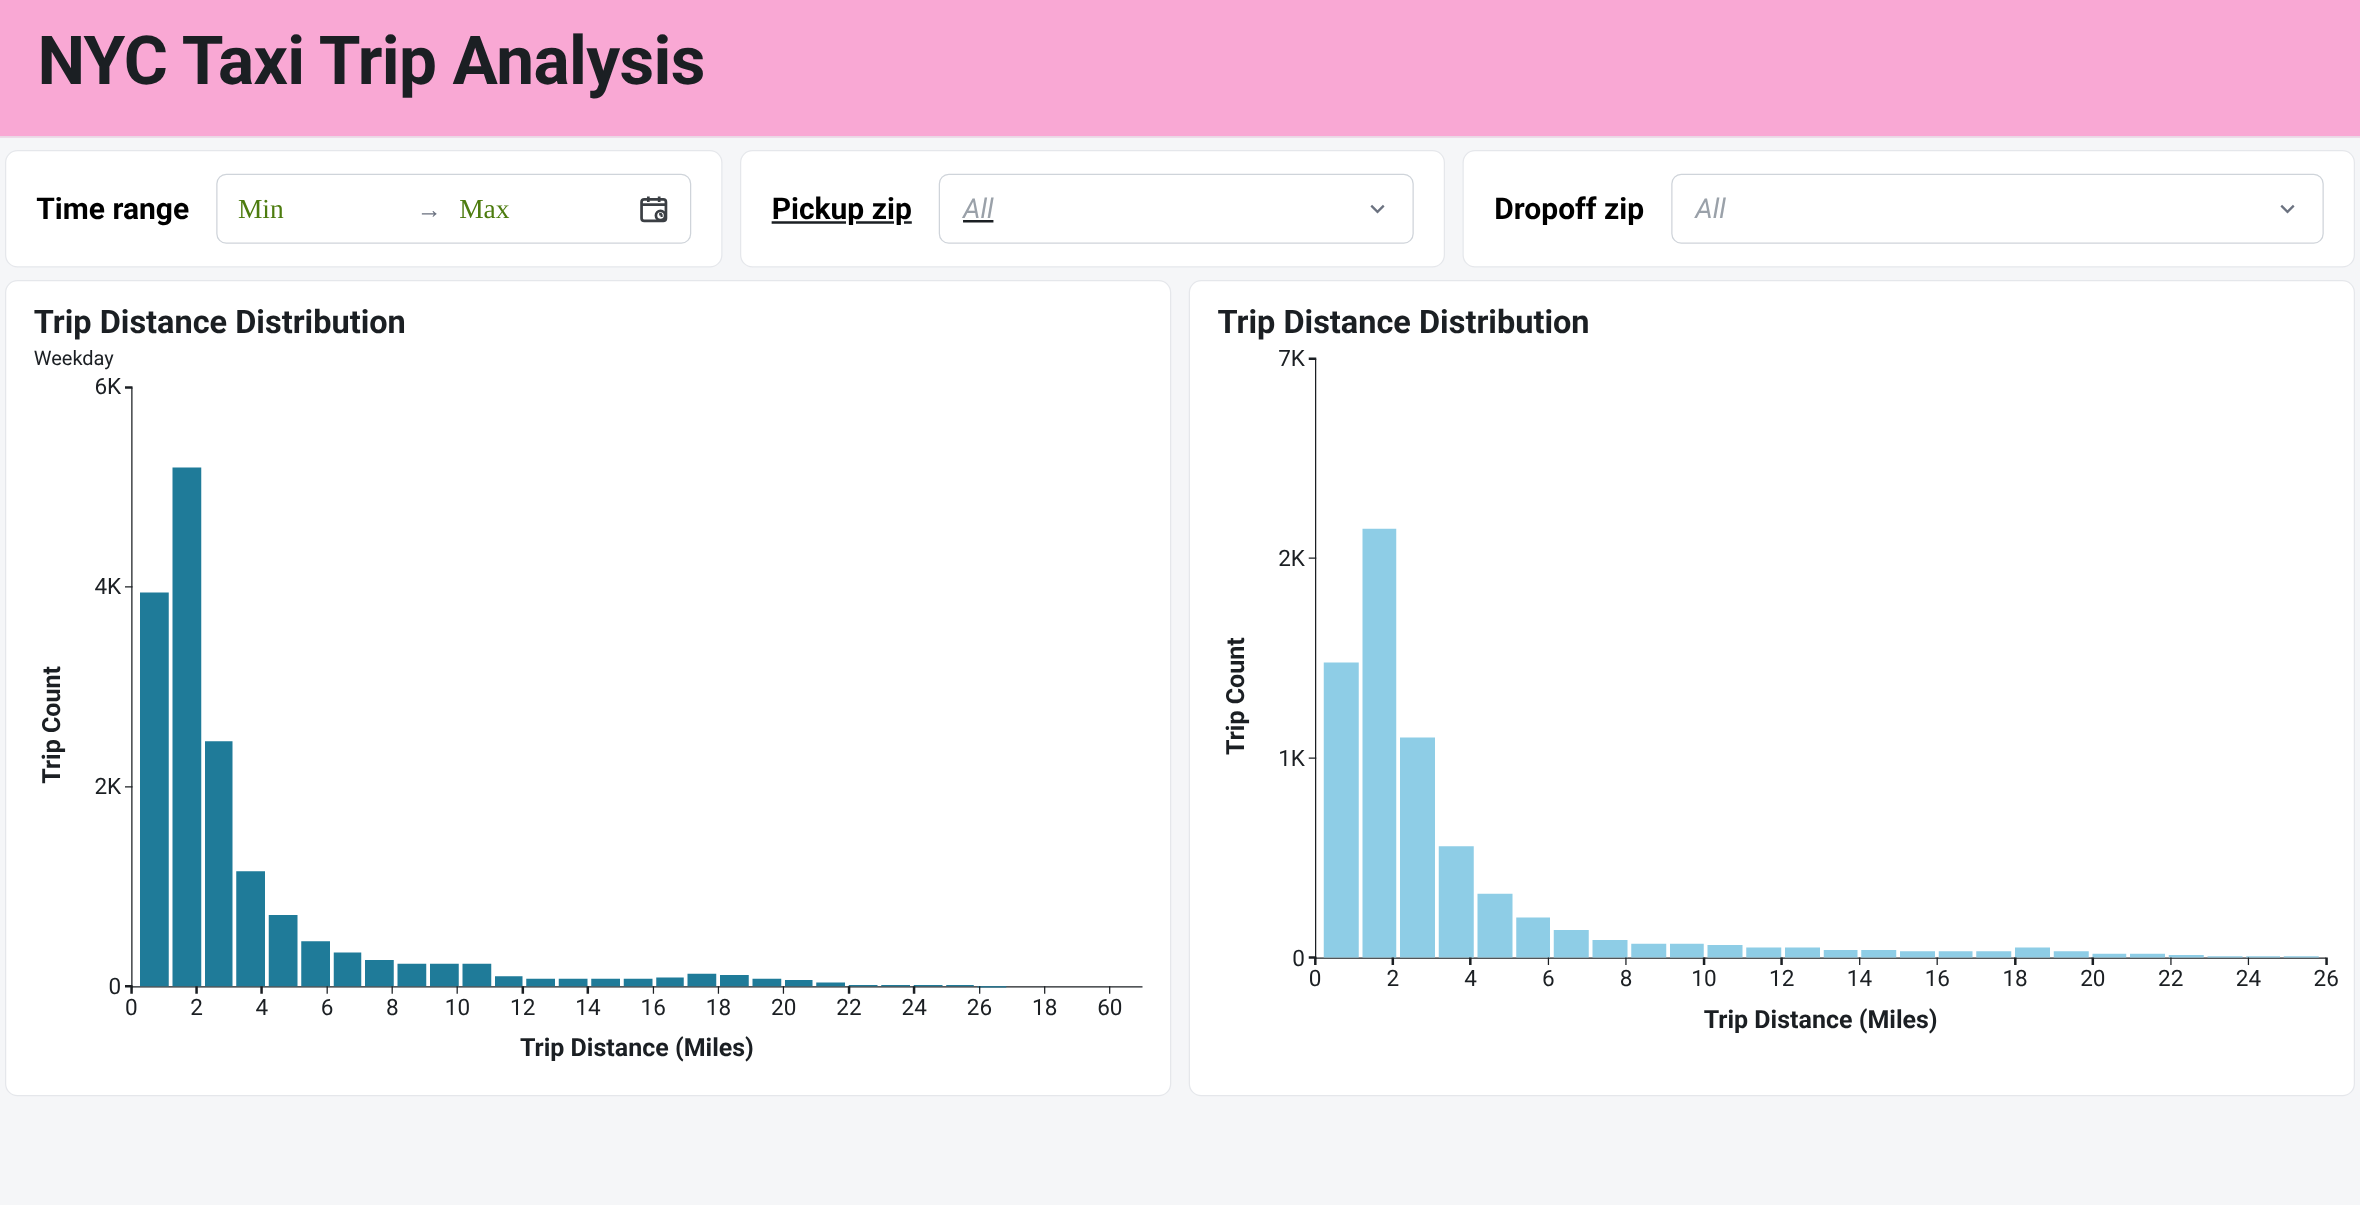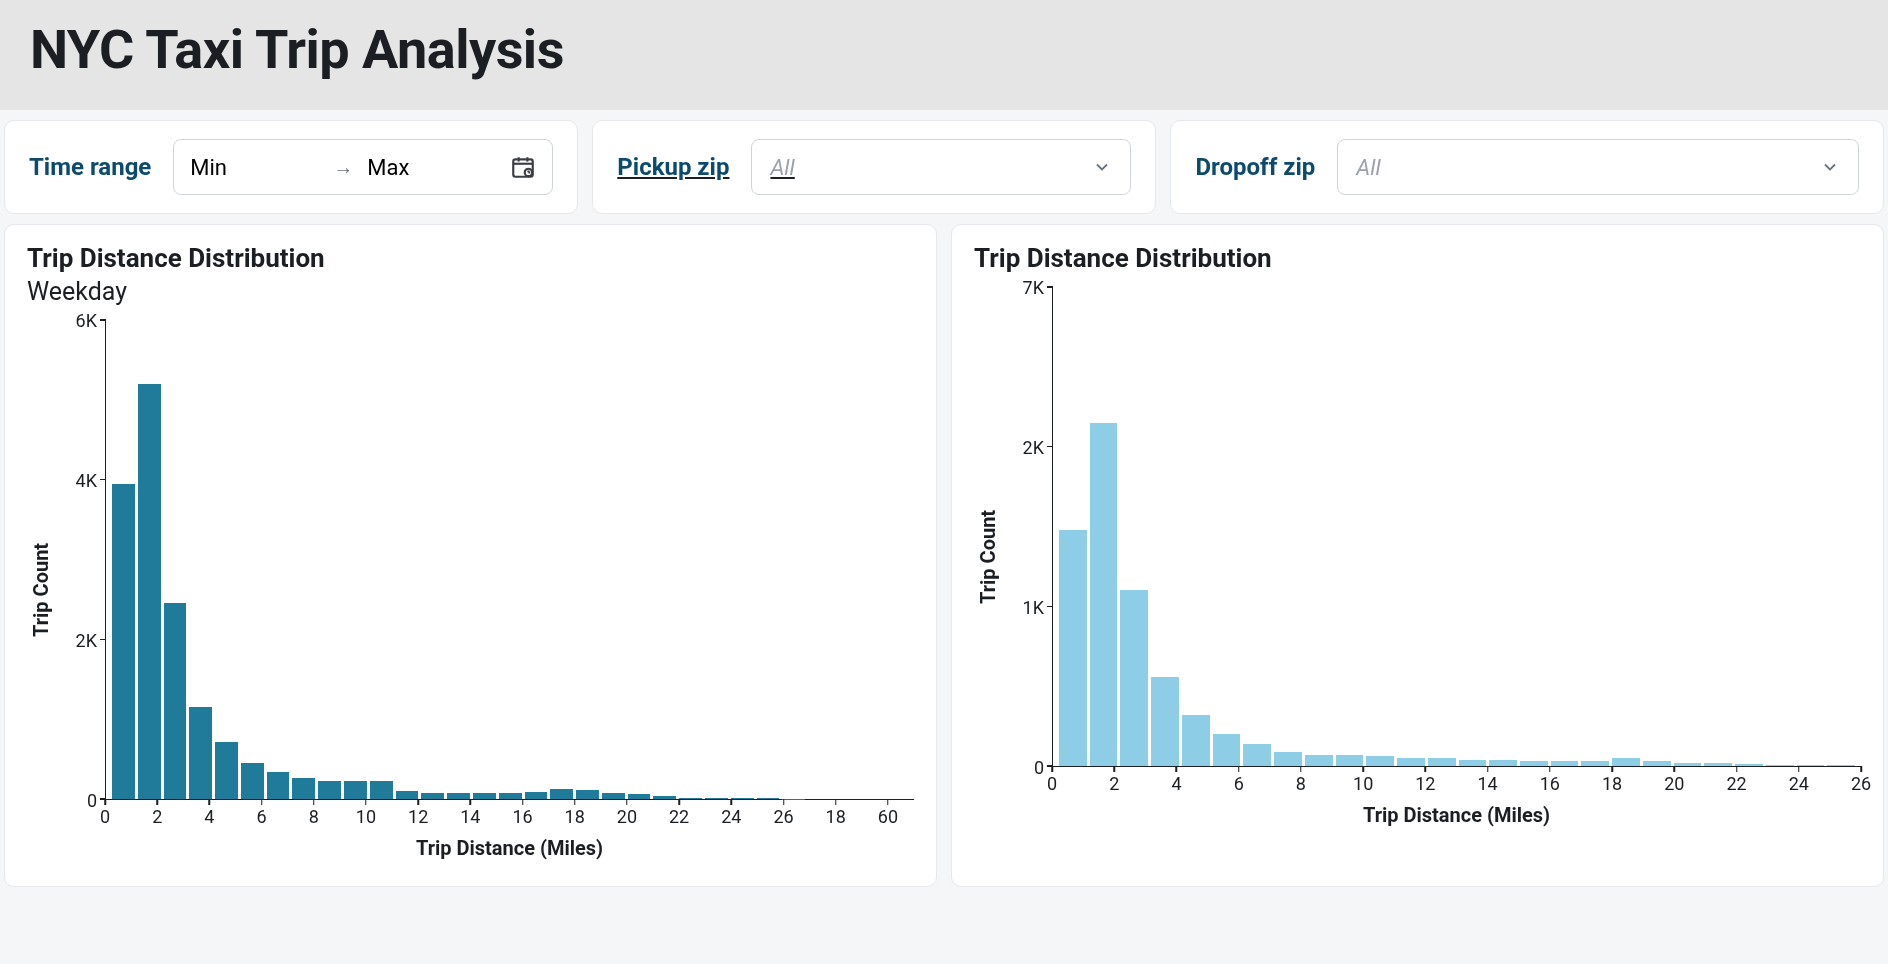--- a/index.html
+++ b/index.html
@@ -3,21 +3,21 @@
 <meta charset="utf-8">
 <style>
   * { box-sizing: border-box; margin: 0; padding: 0; }
   body {
     font-family: -apple-system, BlinkMacSystemFont, "Segoe UI", Roboto, Helvetica, Arial, sans-serif;
     background: #f5f6f8;
     color: #1b1f23;
     width: 1888px;
   }
   .page-title-card {
-    background: #e5e5e5;
+    background: #f9a8d4;
     padding: 18px 30px 28px 30px;
     border-bottom: 1px solid #e5e7eb;
   }
   h1.page-title {
     font-size: 54px;
     font-weight: 700;
     letter-spacing: -0.5px;
     color: #1b1f23;
   }
   .filters-row {
@@ -30,37 +30,38 @@
     border: 1px solid #e5e7eb;
     border-radius: 10px;
     padding: 18px 24px;
     display: flex;
     align-items: center;
     gap: 22px;
   }
   .filter-label {
     font-size: 24px;
     font-weight: 700;
-    color: #0c4a6e;
+    color: #000000;
     white-space: nowrap;
   }
   .range-input {
     display: flex;
     align-items: center;
     gap: 14px;
     border: 1px solid #cfd4da;
     border-radius: 8px;
     padding: 10px 16px;
     min-width: 380px;
     height: 56px;
   }
   .range-input .ph {
-    color: #000000;
+    color: #4d7c0f;
     font-size: 22px;
     flex: 1;
+    font-family: Liberation Serif, serif;
   }
   .range-input .arrow { color: #6b7280; font-size: 20px; }
   .range-input .cal-icon { color: #3b3f44; }
   .select-input {
     display: flex;
     align-items: center;
     justify-content: space-between;
     border: 1px solid #cfd4da;
     border-radius: 8px;
     padding: 10px 18px;
@@ -91,21 +92,21 @@
     padding: 18px 22px 26px 22px;
     flex: 1 1 0;
     min-width: 0;
   }
   .chart-title {
     font-size: 26px;
     font-weight: 700;
     color: #1b1f23;
   }
   .chart-subtitle {
-    font-size: 25px;
+    font-size: 16px;
     color: #1b1f23;
     margin-top: 4px;
   }
   .chart-area {
     position: relative;
     margin-top: 14px;
     display: flex;
   }
   .y-axis-label {
     writing-mode: vertical-rl;

